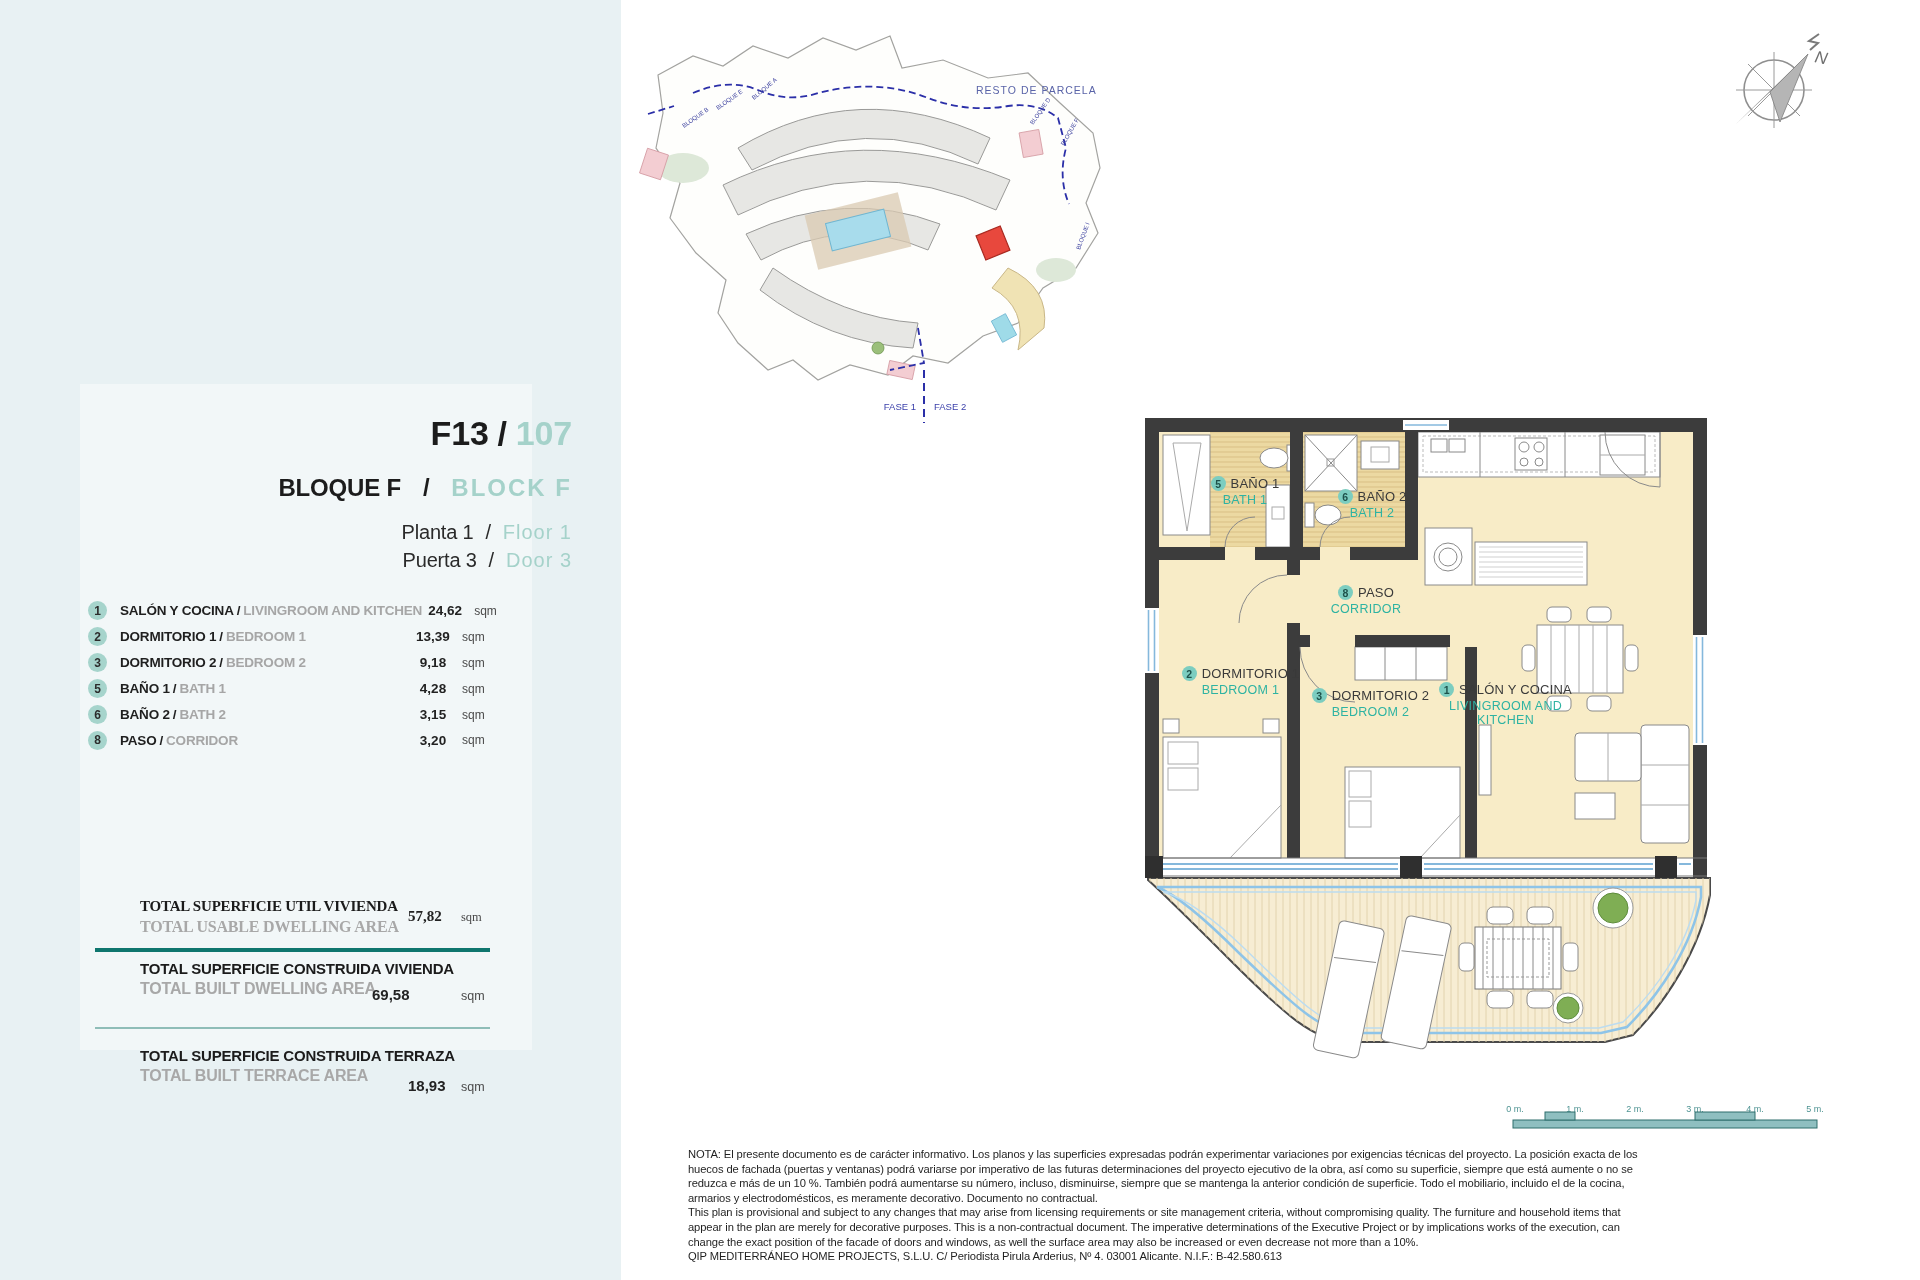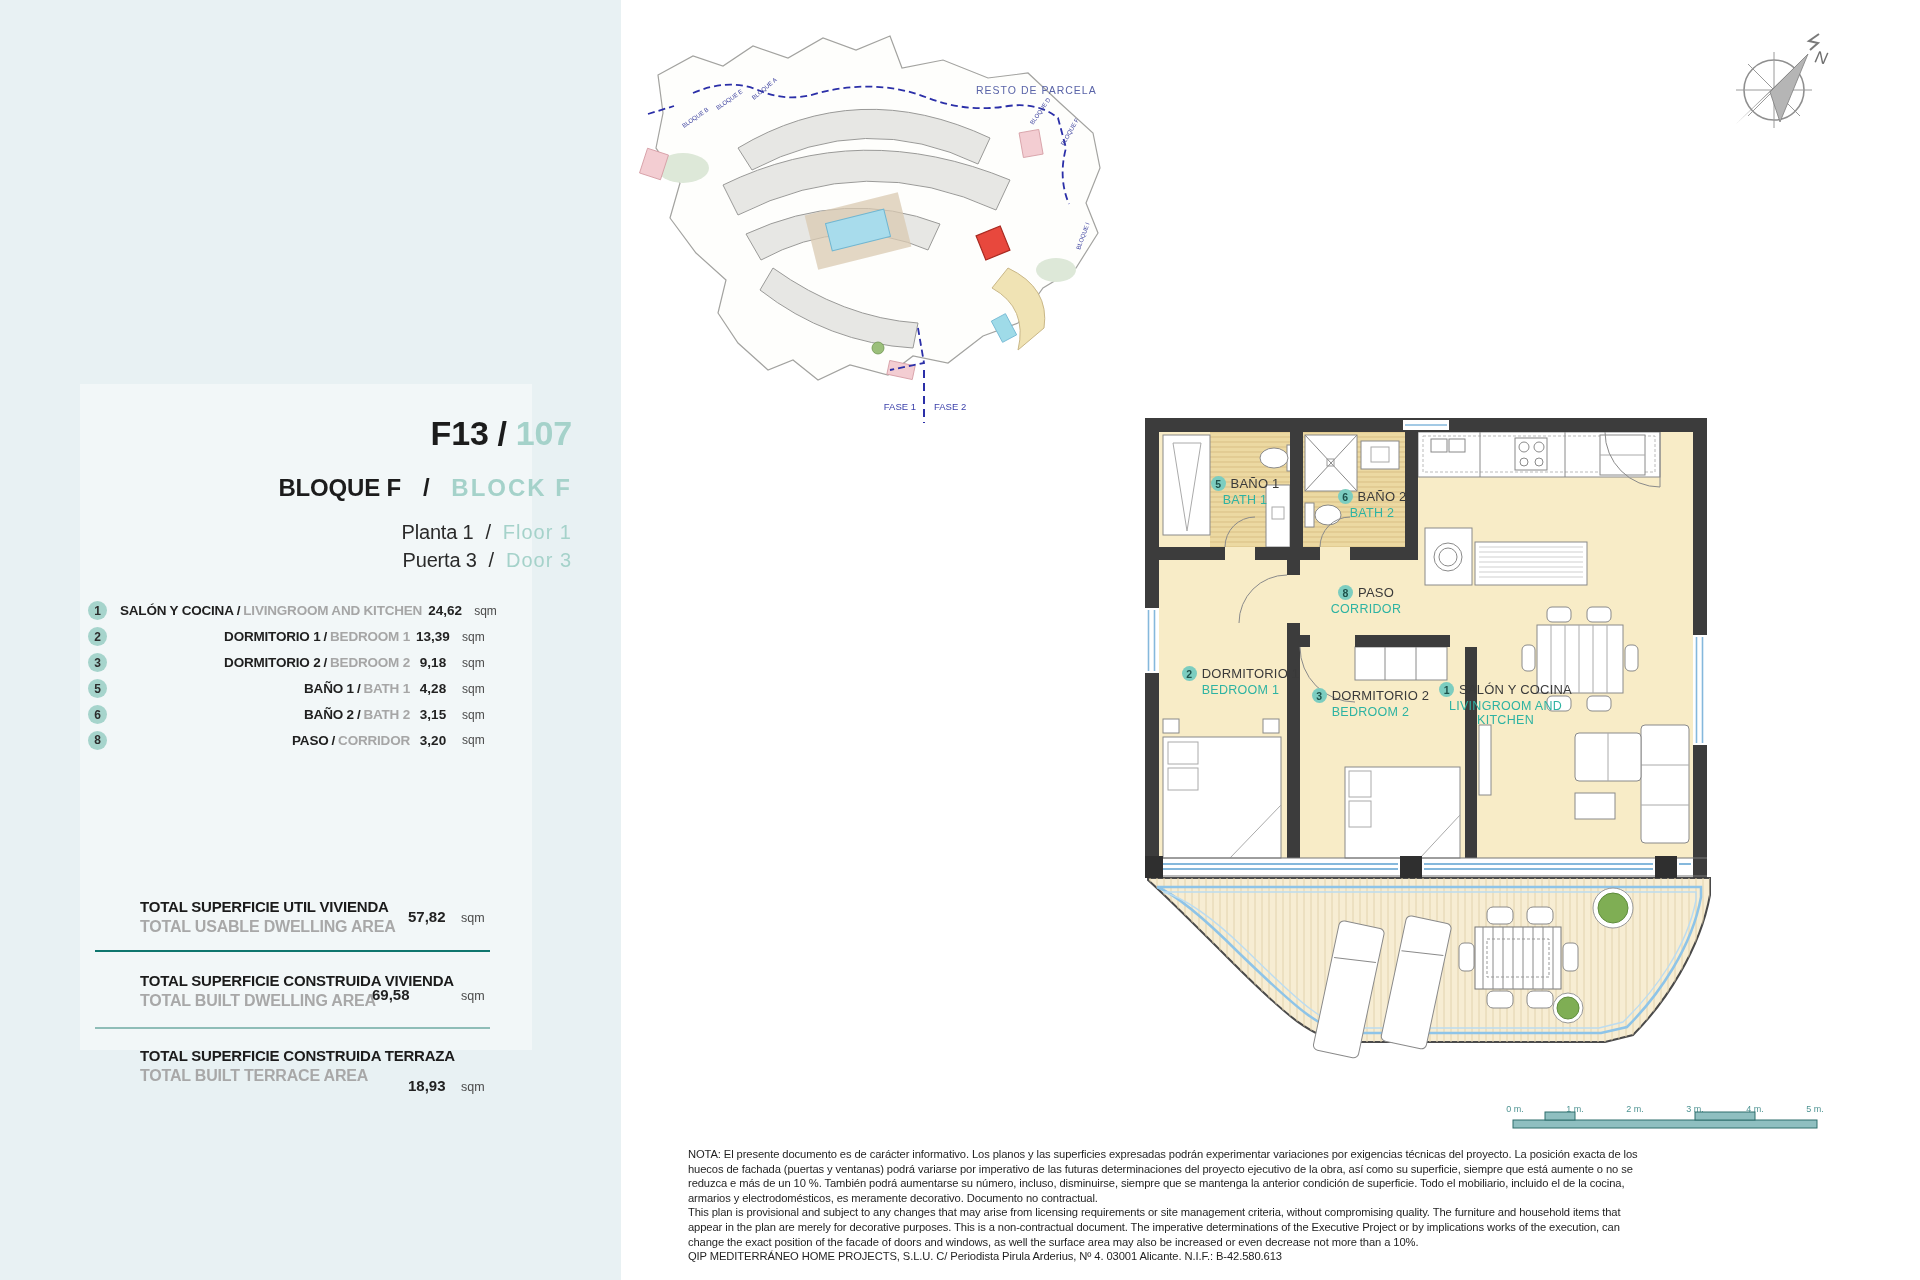--- a/index.html
+++ b/index.html
@@ -20,31 +20,31 @@
   .hdr-line2 .teal { color:#a5d2ca; letter-spacing:2px; }
   .hdr-line3 { font-size:20px; color:#2a2a2a; }
   .hdr-line3 .sep { margin:0 12px; color:#2a2a2a; }
   .hdr-line3 .teal { color:#a5d2ca; letter-spacing:1px; }
 
   
   .room-list { position:absolute; left:88px; top:598px; width:404px; }
   .room-row { display:flex; align-items:center; height:25.9px; }
   .badge { flex:0 0 auto; width:19px; height:19px; border-radius:50%; background:#a6d4cc; color:#2d2d2d;
            font-size:12px; font-weight:bold; display:flex; align-items:center; justify-content:center; margin-right:13px; }
-  .room-name { flex:1 1 auto; font-size:13.5px; font-weight:bold; color:#1f1f1f; white-space:nowrap; letter-spacing:-0.2px;text-align:right; }
+  .room-name { flex:1 1 auto; font-size:13.5px; font-weight:bold; color:#1f1f1f; white-space:nowrap; letter-spacing:-0.2px; }
   .room-name .sep { margin:0 3px; }
   .room-name .en { color:#a6a6a6; }
   .room-area { flex:0 0 auto; width:46px; text-align:center; font-size:13.5px; font-weight:600; color:#222; }
   .room-unit { flex:0 0 auto; width:36px; padding-left:6px; font-size:12px; color:#4a4a4a; }
 
   
   .totals { position:absolute; left:95px; top:890px; width:395px; }
   .total-block { position:relative; }
-  .tb-1 { height:62px; padding-top:8px;  border-bottom:2px solid #0f766e; }
-  .tb-2 { height:77px; padding-top:20px; border-bottom:2px solid #8fbdb8; }
+  .tb-1 { height:62px; padding-top:8px;  border-bottom:4px solid #0f766e;font-family:Liberation Serif, serif; }
+  .tb-2 { height:77px; padding-top:8px; border-bottom:2px solid #8fbdb8; }
   .tb-3 { height:71px; padding-top:18px; }
   .total-es { font-size:15px; font-weight:bold; color:#1b1b1b; letter-spacing:-0.2px; white-space:nowrap; padding-left:45px; }
   .total-en { font-size:16px; font-weight:bold; color:#a8a8a8; letter-spacing:-0.2px; white-space:nowrap; padding-left:45px; margin-top:3px; }
   .total-val { position:absolute; right:0; display:flex; align-items:baseline; }
   .tb-1 .total-val { top:18px; } .tb-2 .total-val { top:34px;gap:36px; } .tb-3 .total-val { top:30px;margin-top:18px; }
   .total-num { font-size:15px; font-weight:600; color:#222; width:46px; }
   .total-unit { font-size:12.5px; color:#4a4a4a; width:36px; padding-left:7px; }
 
   
   .plan-label { position:absolute; text-align:center; white-space:nowrap; }

